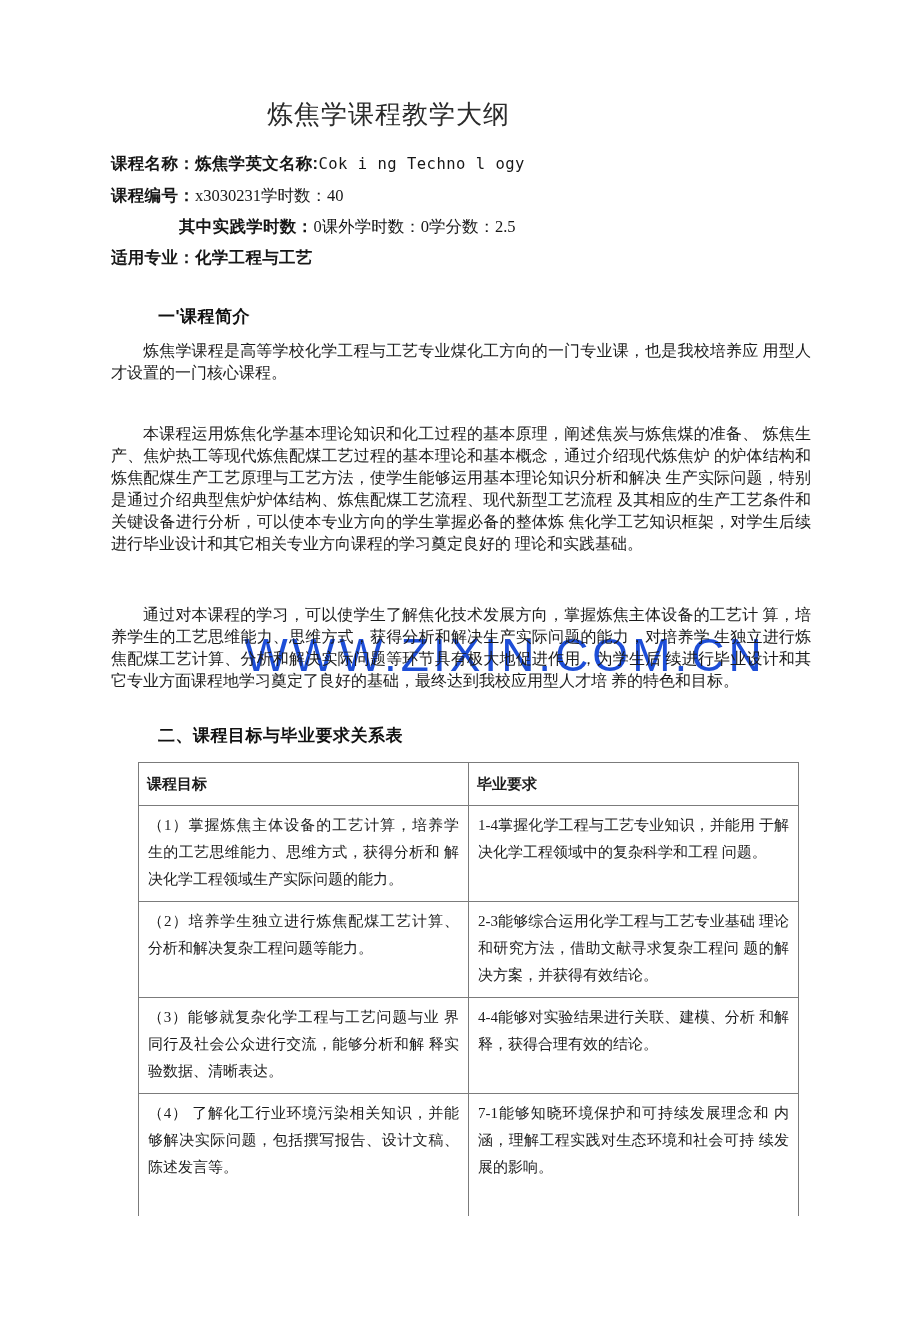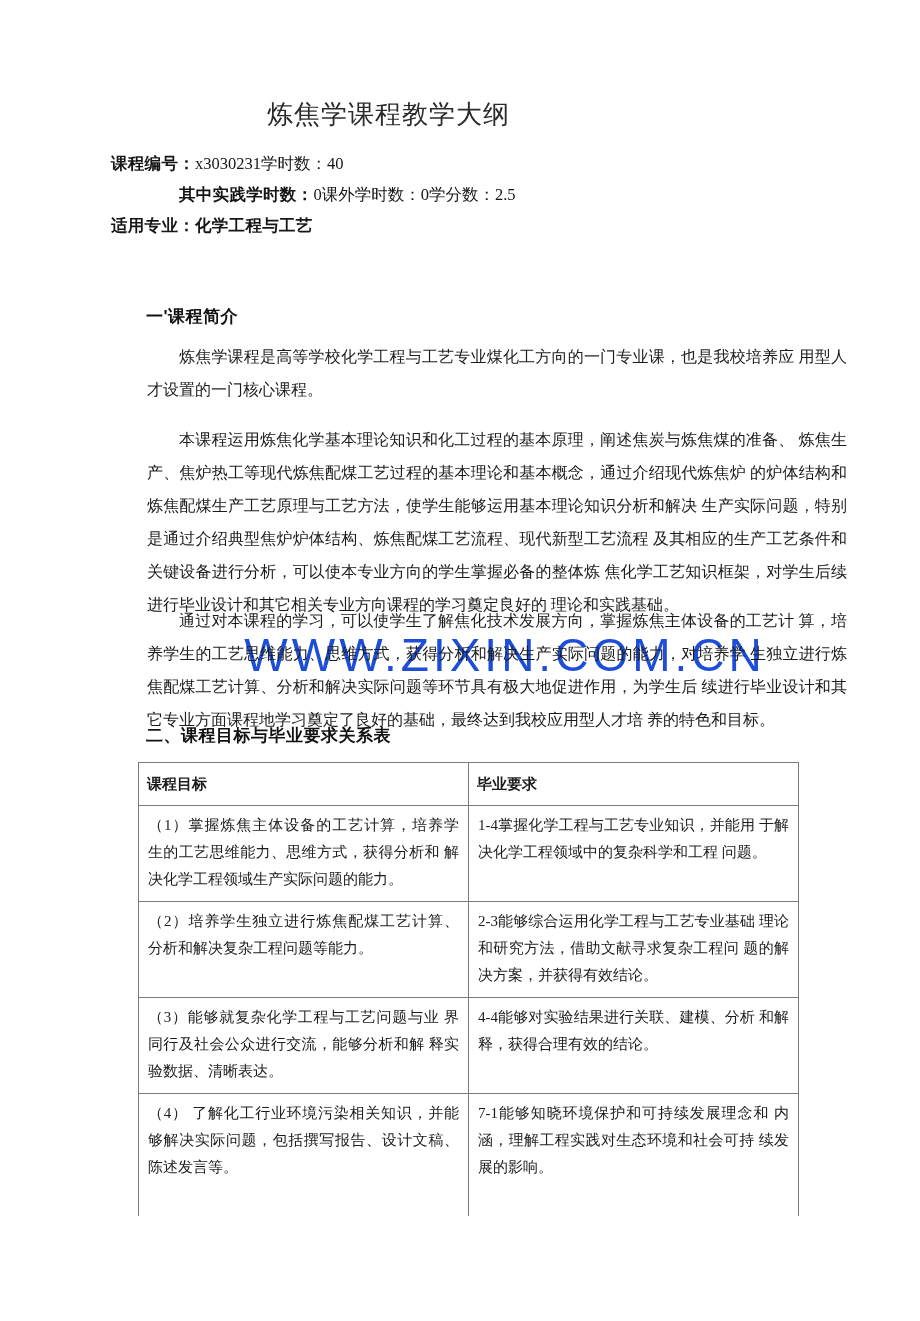--- a/index.html
+++ b/index.html
@@ -93,35 +93,35 @@
 
   
   .section-heading {
     position: absolute;
     font-family: "Liberation Sans", "DejaVu Sans", sans-serif;
     font-weight: bold;
     font-size: 17px;
     color: #111111;
     letter-spacing: 0.5px;
     white-space: nowrap;
+    margin-left: 12px;
   }
   #heading-1 { left: 146px; top: 305px; }
   #heading-2 { left: 146px; top: 724px; }
 
   
   .body-text {
     position: absolute;
     left: 111px;
     width: 700px;
     font-size: 16px;
-    line-height: 33px;
+    line-height: 22px;
     text-align: justify;
     text-justify: inter-character;
     color: #1b1b1b;
-    margin-left: 36px;
   }
   .body-text p {
     margin: 0;
     text-indent: 32px;
   }
   #para-1 { top: 340px; }
   #para-2 { top: 423px; }
   #para-3 { top: 604px; }
 
   
@@ -181,20 +181,23 @@
 <div class="page">
 
   <div class="watermark">WWW.ZIXIN.COM.CN</div>
 
   <div class="content">
 
     <div class="doc-title">炼焦学课程教学大纲</div>
 
     <div class="info-block">
 
+      <div class="info-line">
+        <span class="lbl">课程名称：</span><span class="lbl">炼焦学英文名称:</span><span class="val-mono">Cok i ng Techno l ogy</span>
+      </div>
 
       <div class="info-line">
         <span class="lbl">课程编号：</span><span class="val-serif">x3030231学时数：40</span>
       </div>
 
       <div class="info-line indented">
         <span class="lbl">其中实践学时数：</span><span class="val-serif">0课外学时数：0学分数：2.5</span>
       </div>
 
       <div class="info-line">

